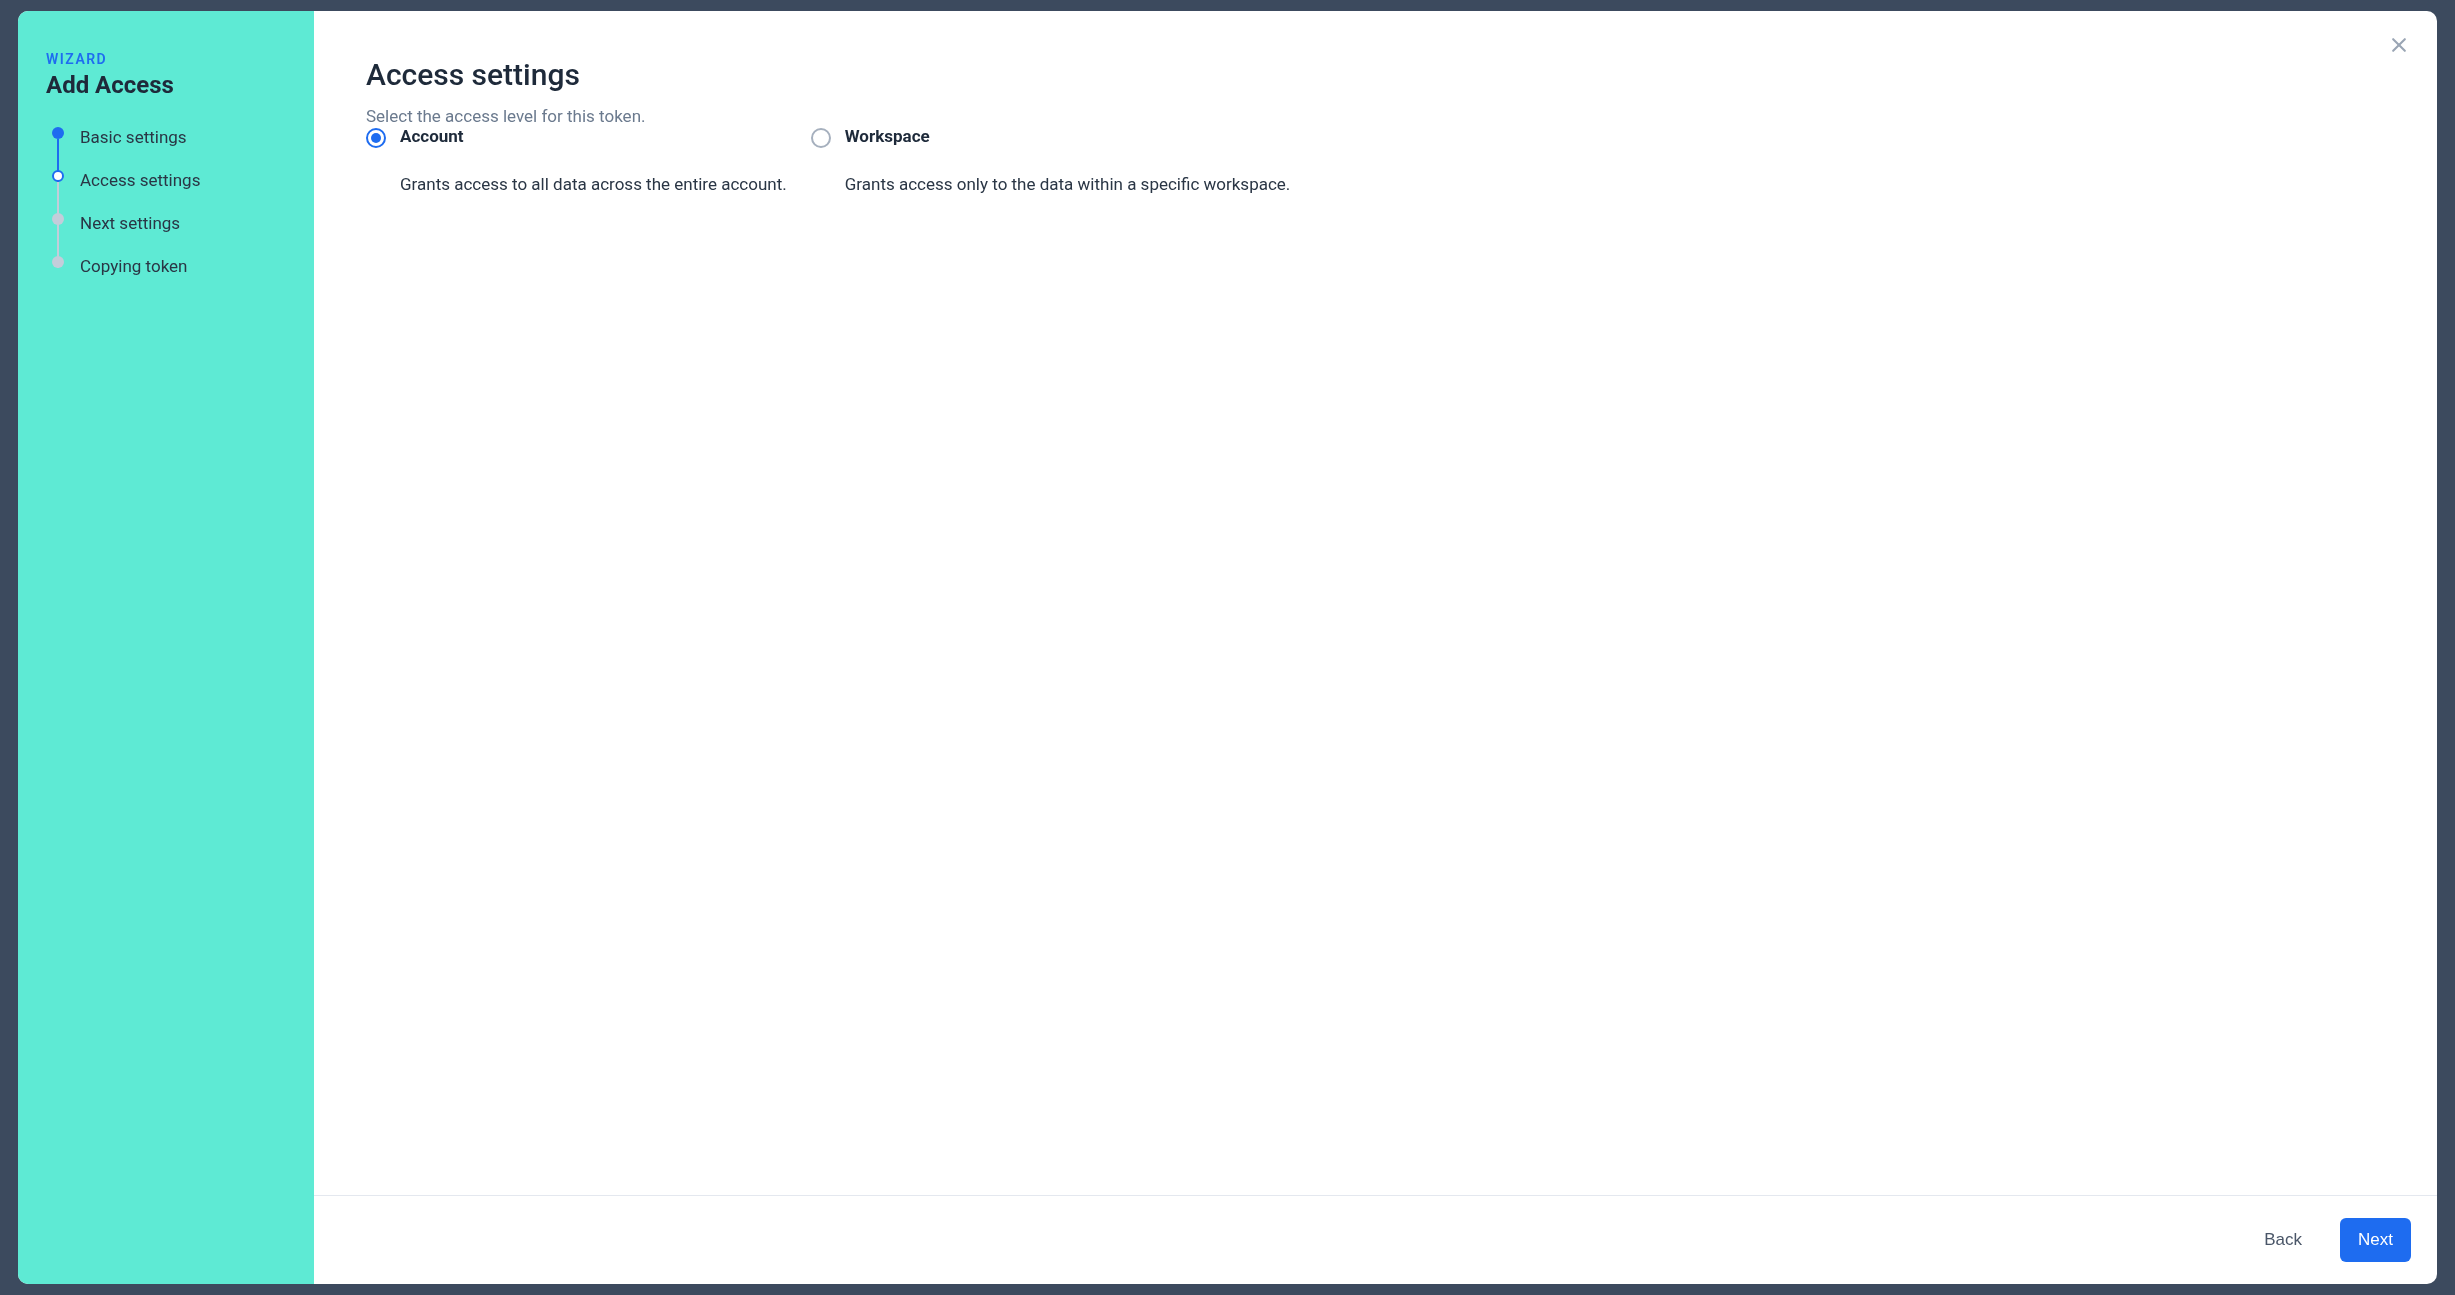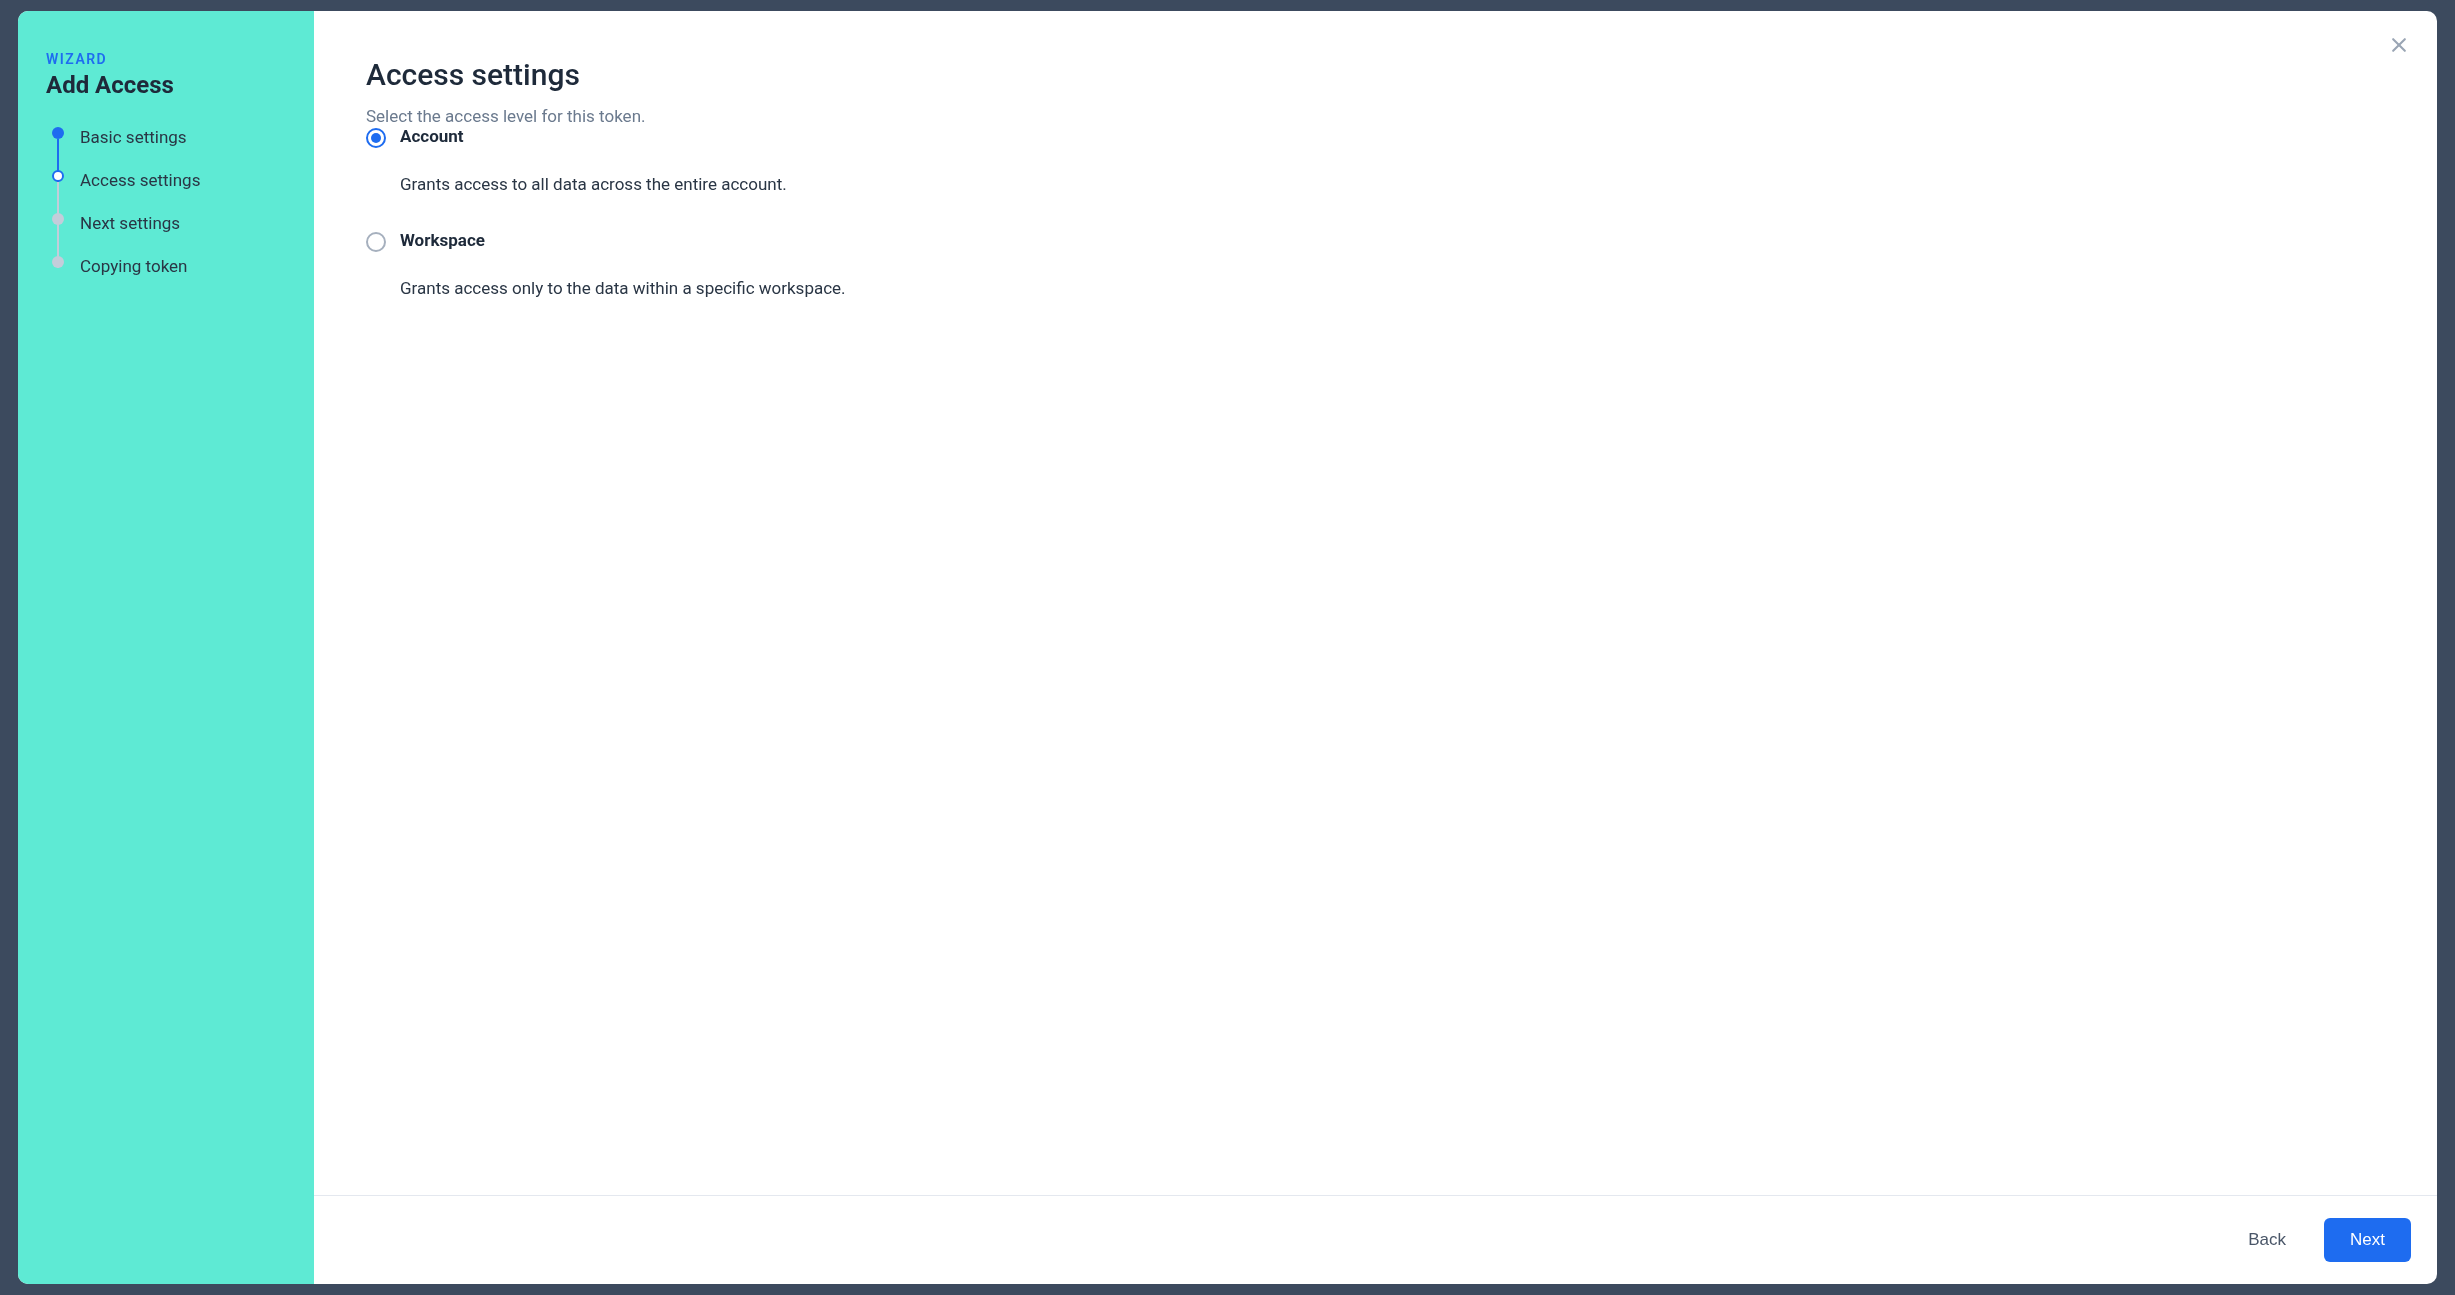--- a/index.html
+++ b/index.html
@@ -145,22 +145,21 @@
       margin-bottom: 14px;
     }
 
     .page-subtitle {
       color: #6b7a8e;
       font-size: 17px;
     }
 
     .radio-group {
       display: flex;
-      flex-direction: column;
-      gap: 36px;
+      gap: 24px;
     }
 
     .radio-option {
       display: flex;
       gap: 14px;
       align-items: flex-start;
       cursor: pointer;
     }
 
     .radio-circle {
@@ -225,21 +224,21 @@
       padding: 10px 8px;
     }
 
     .btn-next {
       background: #1e6cf0;
       border: none;
       color: #ffffff;
       font-size: 17px;
       font-weight: 500;
       cursor: pointer;
-      padding: 12px 26px;
+      padding: 12px 18px;
       border-radius: 6px;
     }
   </style>
 </head>
 <body>
 
 <div class="modal">
 
   <aside class="sidebar">
     <div class="wizard-label">WIZARD</div>

